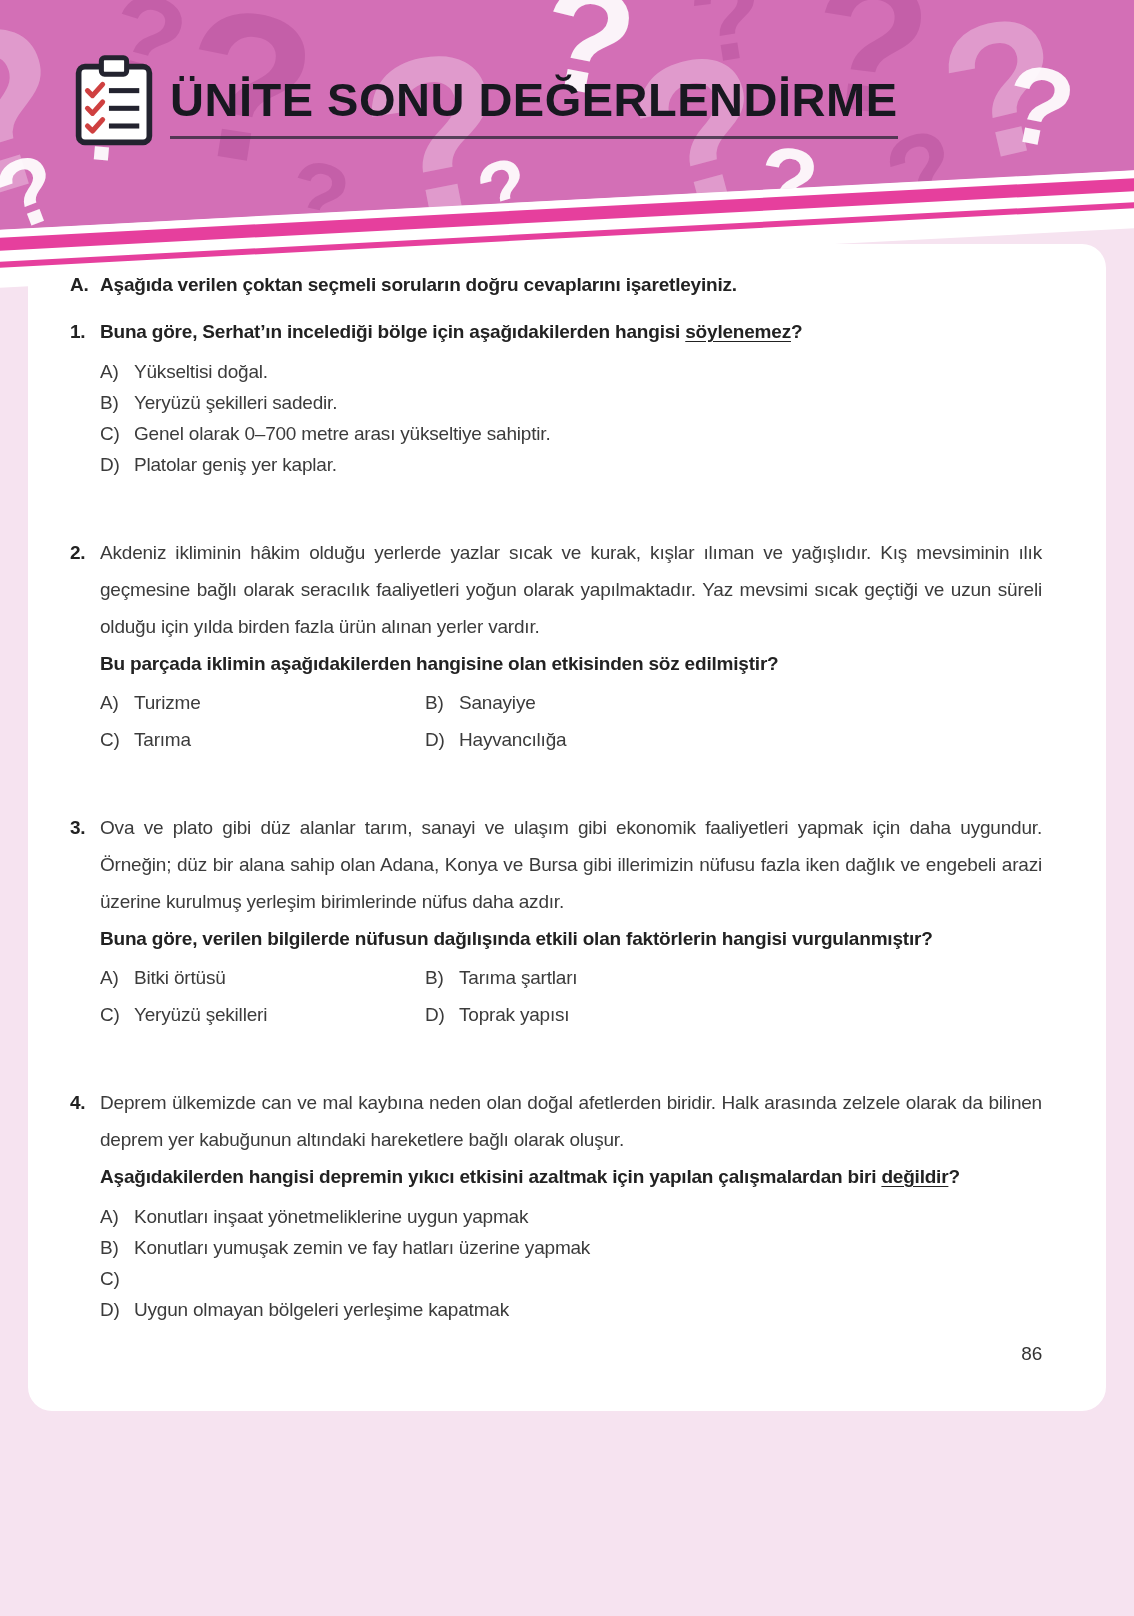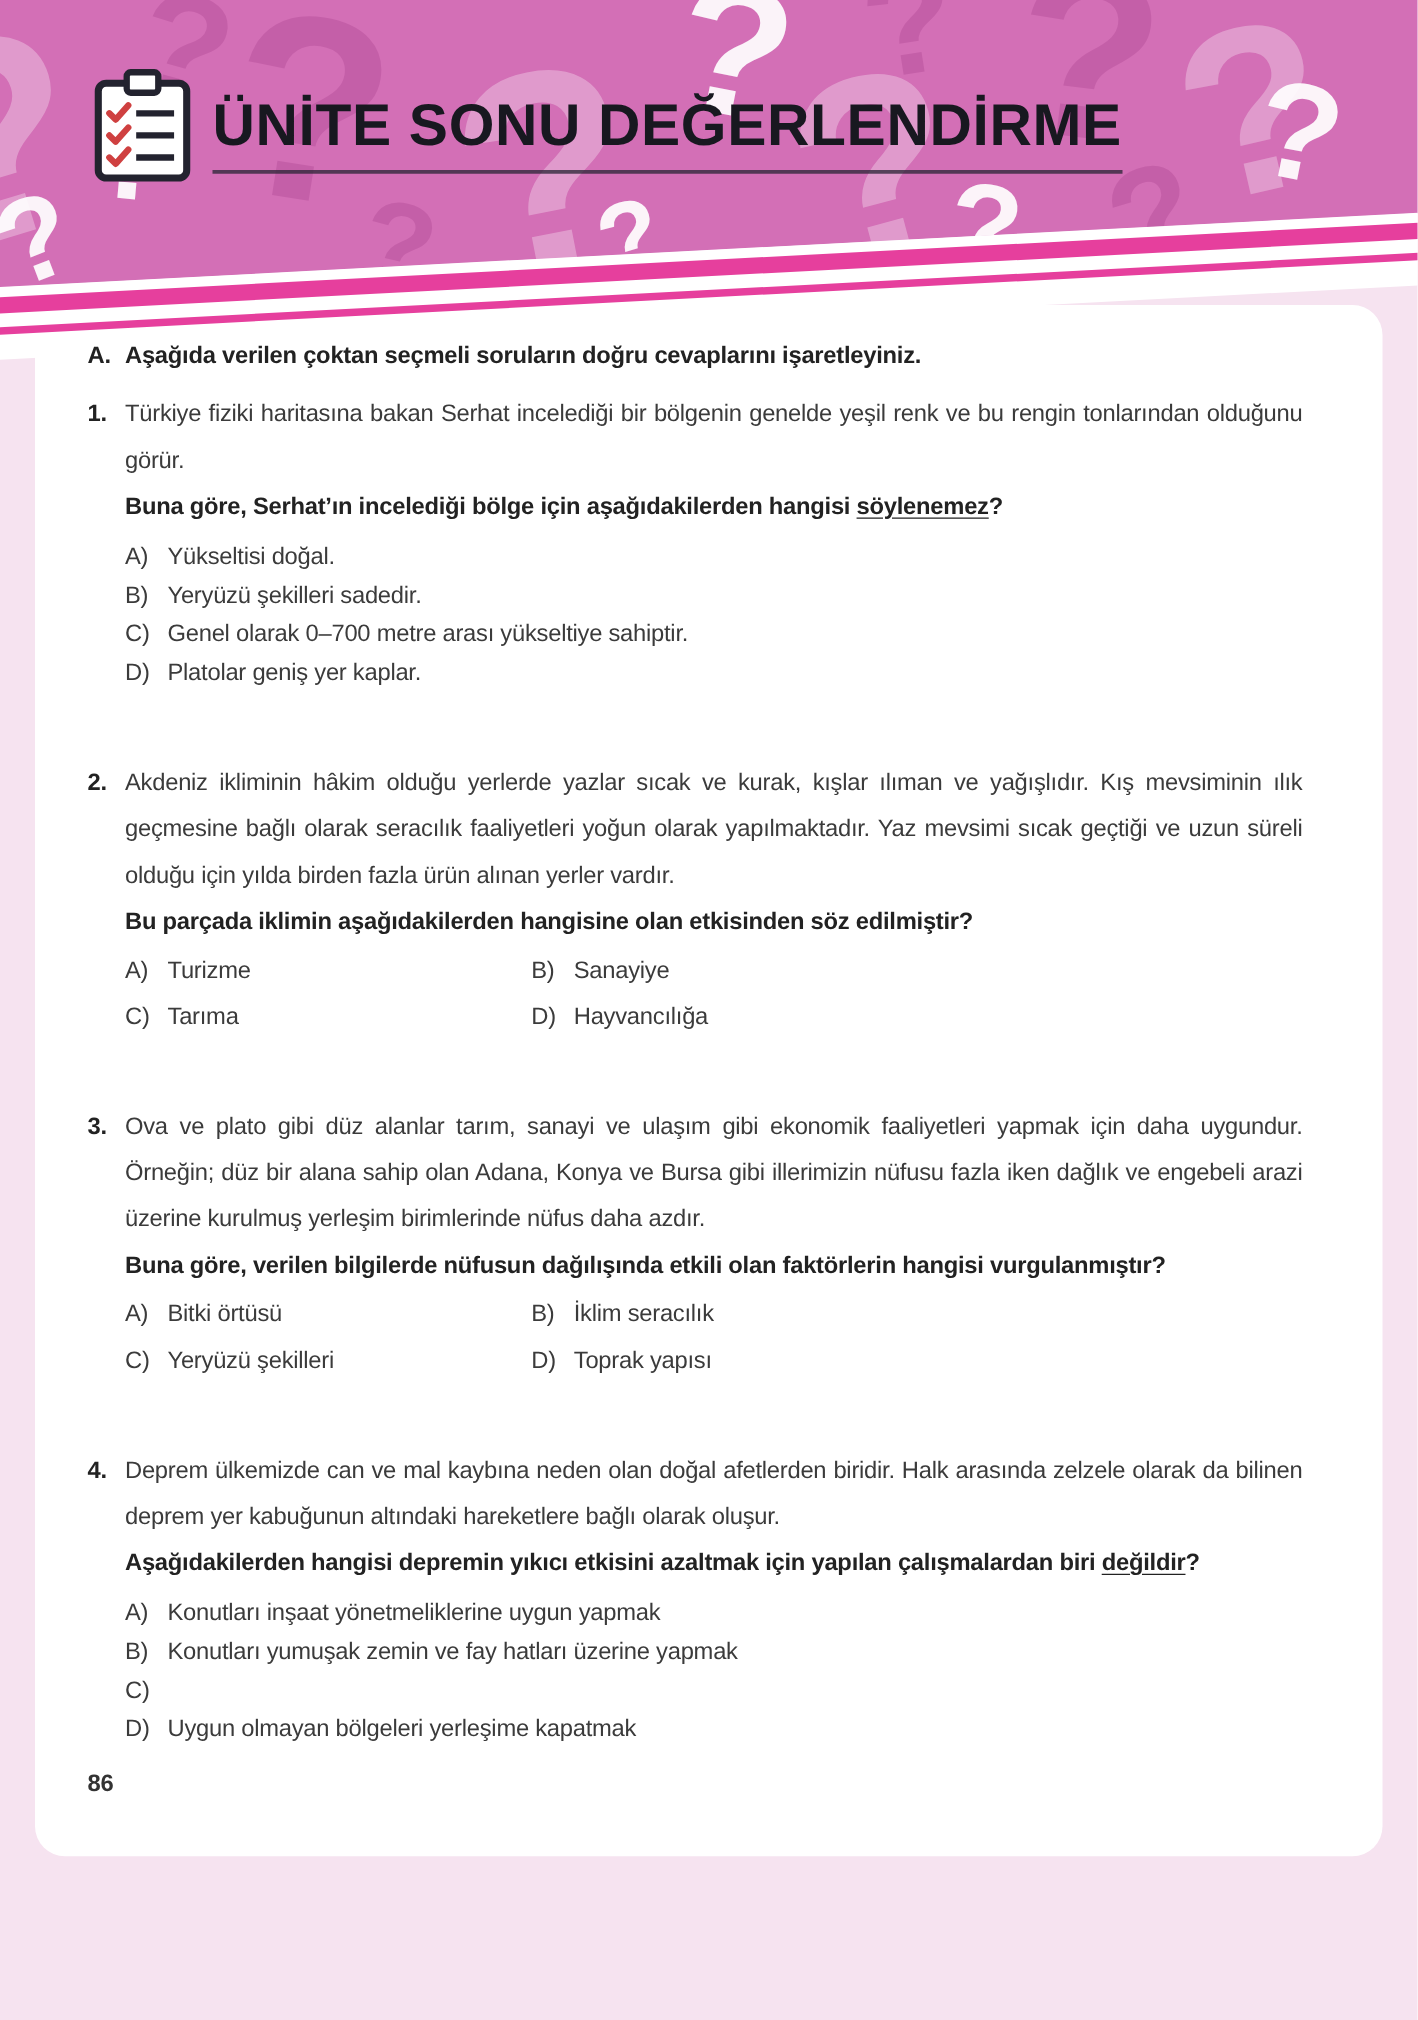--- a/index.html
+++ b/index.html
@@ -44,21 +44,21 @@
   .qnum{width:30px;flex:none;font-weight:bold;color:#222;line-height:37px;}
   .qbody{flex:1;min-width:0;}
   .qtext{margin:0;line-height:37px;text-align:justify;}
   .qstem{margin:0;line-height:37px;text-align:justify;font-weight:bold;color:#222;}
   .u{text-decoration:underline;text-underline-offset:3px;}
   .options-list{margin-top:6px;}
   .options-list .option{display:flex;line-height:31px;}
   .options-grid{margin-top:5px;display:grid;grid-template-columns:325px 1fr;row-gap:6px;}
   .options-grid .option{display:flex;line-height:31px;margin-top:0;}
   .opt-label{width:34px;flex:none;}
-  .page-number{margin-top:18px;text-align:left;font-weight:bold;color:#333;}
+  .page-number{margin-top:18px;text-align:right;font-weight:normal;color:#333;}
 </style>
 </head>
 <body>
 
 <div class="rot banner-rect">
   <div>
       <span class="qm qm-lt" style="left: -10px; top: 150px; font-size: 230px; transform: rotate(-14deg);">?</span>
       <span class="qm qm-w" style="left: 140px; top: 235px; font-size: 100px; transform: rotate(8deg);">?</span>
       <span class="qm qm-dk" style="left: 250px; top: 150px; font-size: 210px; transform: rotate(12deg);">?</span>
       <span class="qm qm-lt" style="left: 430px; top: 200px; font-size: 230px; transform: rotate(-8deg);">?</span>
@@ -81,21 +81,20 @@
 <div class="card">
 
   <div class="section-line">
     <span class="sec-label">A.</span>
     <span>Aşağıda verilen çoktan seçmeli soruların doğru cevaplarını işaretleyiniz.</span>
   </div>
 
   <div class="question first">
     <div class="qnum">1.</div>
     <div class="qbody">
-      <p class="qtext">Türkiye fiziki haritasına bakan Serhat incelediği bir bölgenin genelde yeşil renk ve bu rengin tonlarından olduğunu görür.</p>
       <p class="qstem"><span>Buna göre, Serhat’ın incelediği bölge için aşağıdakilerden hangisi </span><span class="u">söylenemez</span><span>?</span></p>
       <div class="options-list">
         <div class="option">
             <span class="opt-label">A)</span>
             <span>Yükseltisi doğal.</span>
           </div>
         <div class="option">
             <span class="opt-label">B)</span>
             <span>Yeryüzü şekilleri sadedir.</span>
           </div>
@@ -142,21 +141,21 @@
     <div class="qbody">
       <p class="qtext">Ova ve plato gibi düz alanlar tarım, sanayi ve ulaşım gibi ekonomik faaliyetleri yapmak için daha uygundur. Örneğin; düz bir alana sahip olan Adana, Konya ve Bursa gibi illerimizin nüfusu fazla iken dağlık ve engebeli arazi üzerine kurulmuş yerleşim birimlerinde nüfus daha azdır.</p>
       <p class="qstem"><span>Buna göre, verilen bilgilerde nüfusun dağılışında etkili olan faktörlerin hangisi vurgulanmıştır?</span><span class="u"></span><span></span></p>
       <div class="options-grid">
         <div class="option">
             <span class="opt-label">A)</span>
             <span>Bitki örtüsü</span>
           </div>
         <div class="option">
             <span class="opt-label">B)</span>
-            <span>İklim seracılık</span>
+            <span>Tarıma şartları</span>
           </div>
         <div class="option">
             <span class="opt-label">C)</span>
             <span>Yeryüzü şekilleri</span>
           </div>
         <div class="option">
             <span class="opt-label">D)</span>
             <span>Toprak yapısı</span>
           </div>
       </div>

